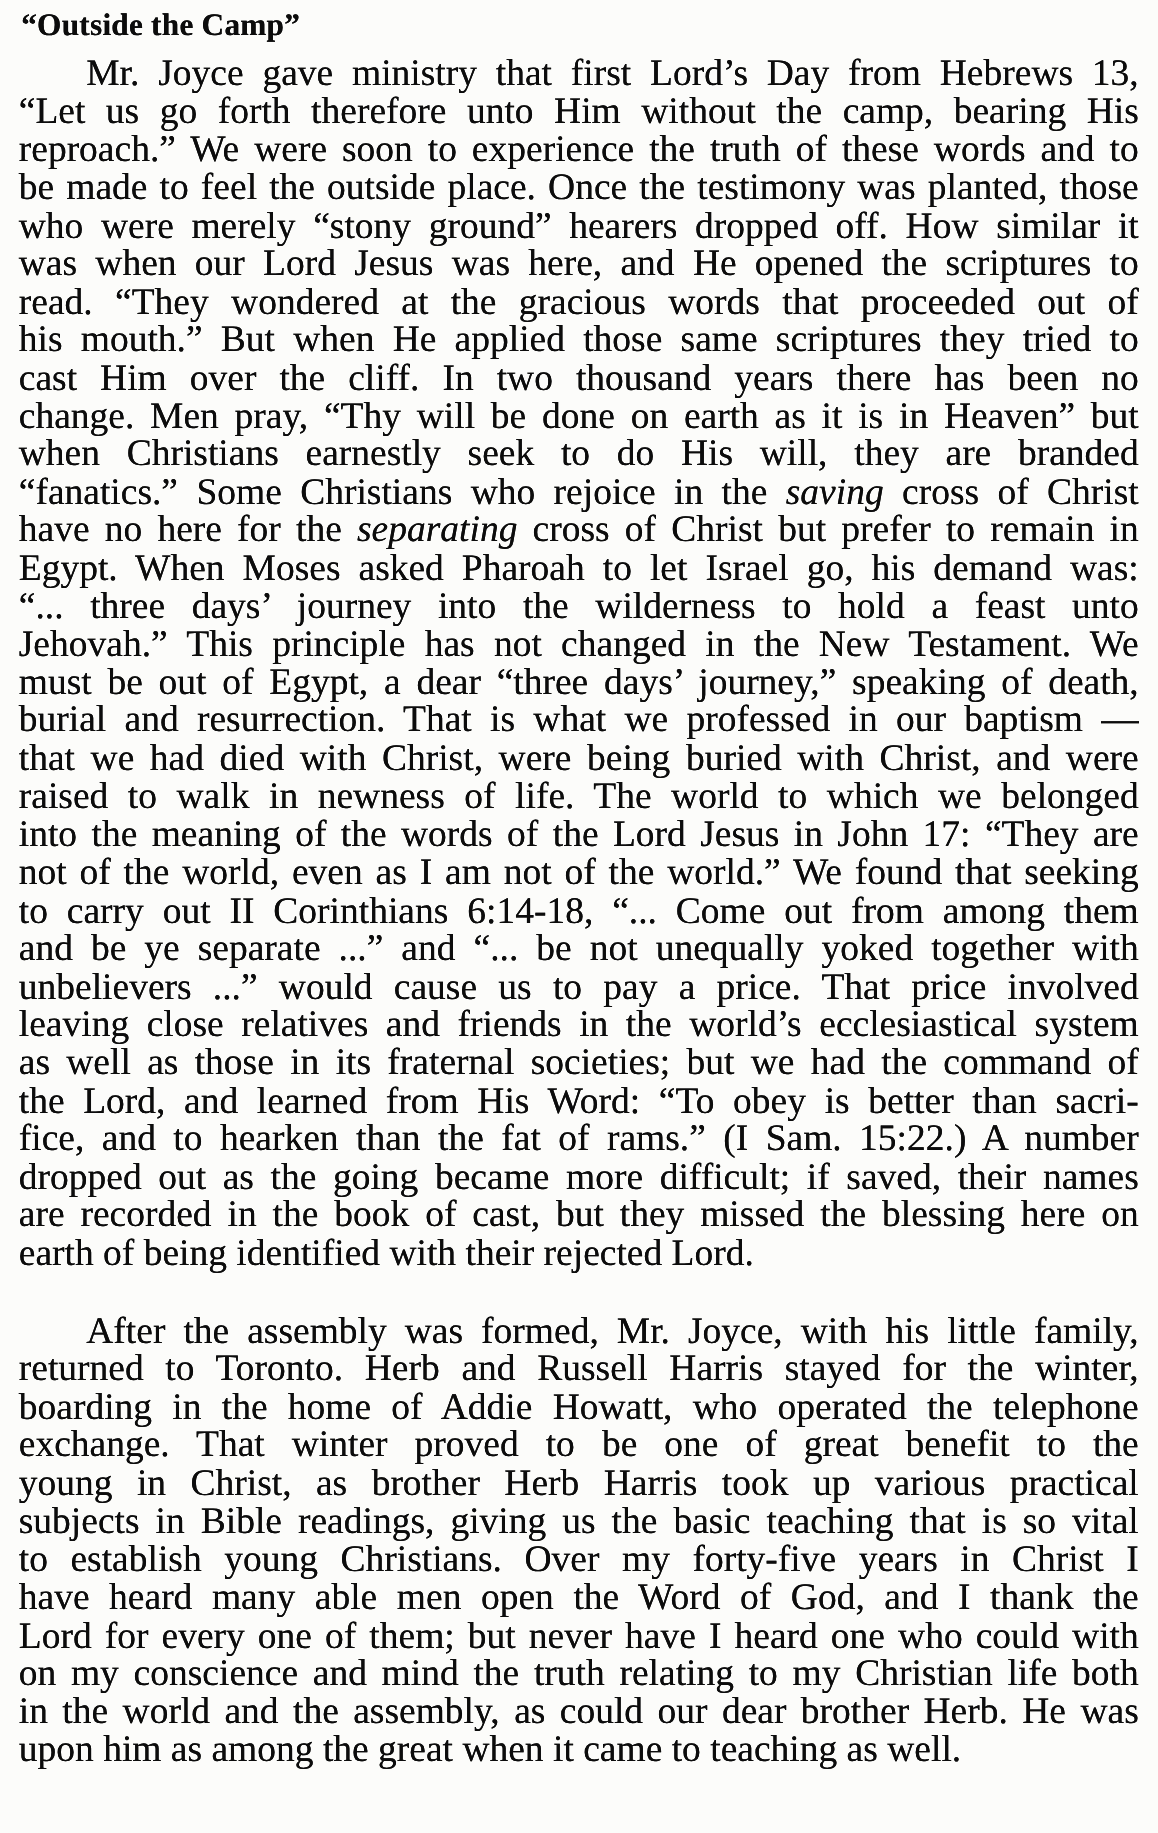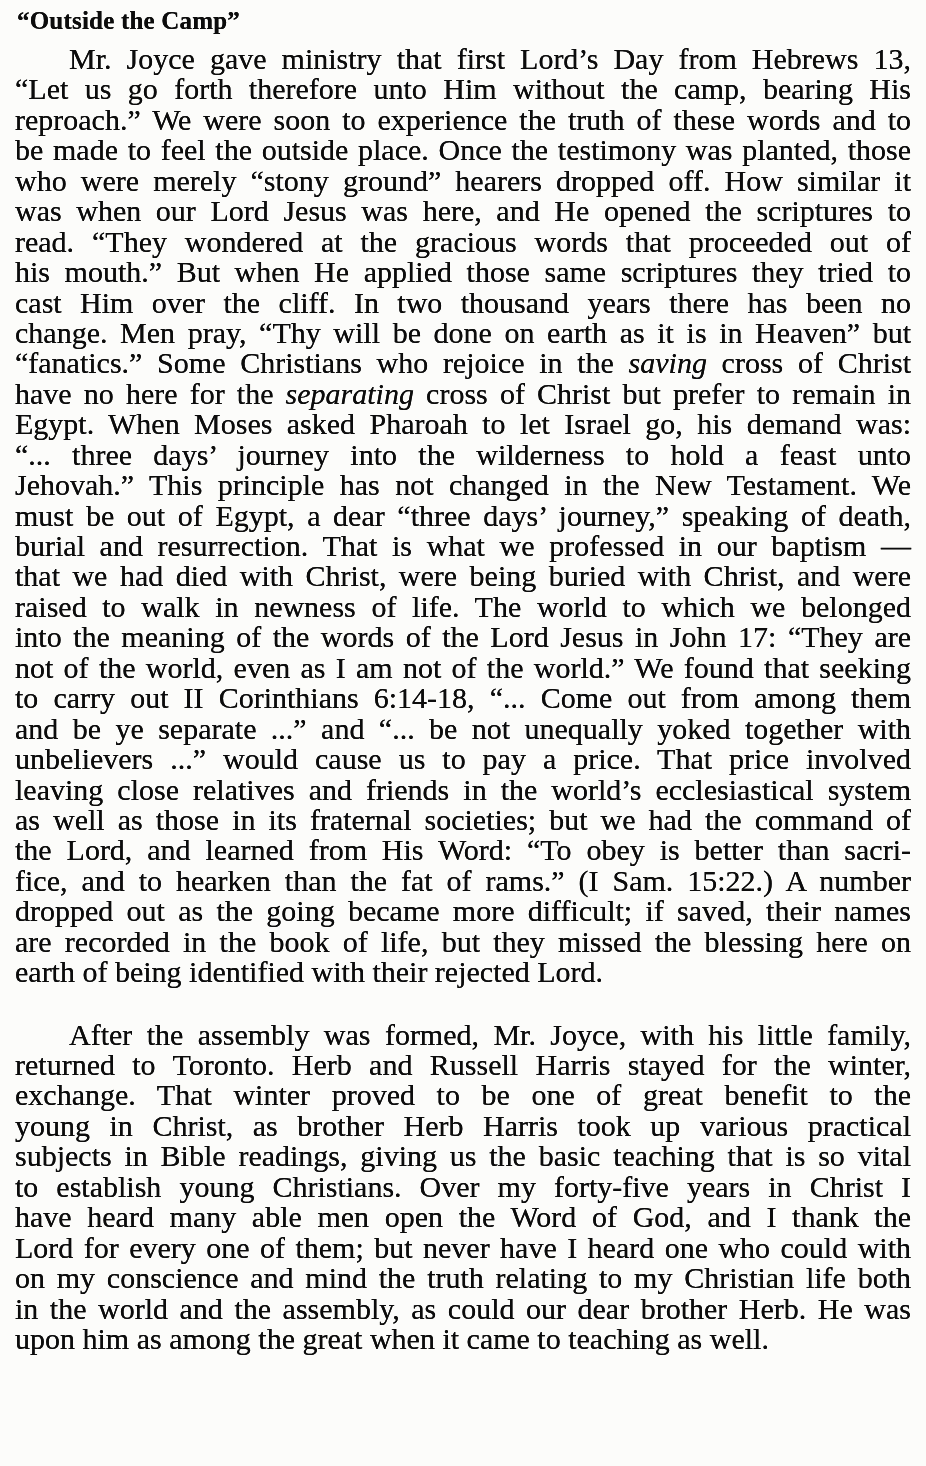--- a/index.html
+++ b/index.html
@@ -62,46 +62,48 @@
       <div class="line first">Mr. Joyce gave ministry that first Lord’s Day from Hebrews 13,</div>
       <div class="line">“Let us go forth therefore unto Him without the camp, bearing His</div>
       <div class="line">reproach.” We were soon to experience the truth of these words and to</div>
       <div class="line">be made to feel the outside place. Once the testimony was planted, those</div>
       <div class="line">who were merely “stony ground” hearers dropped off. How similar it</div>
       <div class="line">was when our Lord Jesus was here, and He opened the scriptures to</div>
       <div class="line">read. “They wondered at the gracious words that proceeded out of</div>
       <div class="line">his mouth.” But when He applied those same scriptures they tried to</div>
       <div class="line">cast Him over the cliff. In two thousand years there has been no</div>
       <div class="line">change. Men pray, “Thy will be done on earth as it is in Heaven” but</div>
+      <div class="line">when Christians earnestly seek to do His will, they are branded</div>
       <div class="line"><span>“fanatics.” Some Christians who rejoice in the </span><em>saving</em><span> cross of Christ</span></div>
       <div class="line"><span>have no here for the </span><em>separating</em><span> cross of Christ but prefer to remain in</span></div>
       <div class="line">Egypt. When Moses asked Pharoah to let Israel go, his demand was:</div>
       <div class="line">“... three days’ journey into the wilderness to hold a feast unto</div>
       <div class="line">Jehovah.” This principle has not changed in the New Testament. We</div>
       <div class="line">must be out of Egypt, a dear “three days’ journey,” speaking of death,</div>
       <div class="line">burial and resurrection. That is what we professed in our baptism —</div>
       <div class="line">that we had died with Christ, were being buried with Christ, and were</div>
       <div class="line">raised to walk in newness of life. The world to which we belonged</div>
       <div class="line">into the meaning of the words of the Lord Jesus in John 17: “They are</div>
       <div class="line">not of the world, even as I am not of the world.” We found that seeking</div>
       <div class="line">to carry out II Corinthians 6:14-18, “... Come out from among them</div>
       <div class="line">and be ye separate ...” and “... be not unequally yoked together with</div>
       <div class="line">unbelievers ...” would cause us to pay a price. That price involved</div>
       <div class="line">leaving close relatives and friends in the world’s ecclesiastical system</div>
       <div class="line">as well as those in its fraternal societies; but we had the command of</div>
       <div class="line">the Lord, and learned from His Word: “To obey is better than sacri-</div>
       <div class="line">fice, and to hearken than the fat of rams.” (I Sam. 15:22.) A number</div>
       <div class="line">dropped out as the going became more difficult; if saved, their names</div>
-      <div class="line">are recorded in the book of life, but they missed the blessing here on</div>
+      <div class="line">are recorded in the book of cast, but they missed the blessing here on</div>
       <div class="line last">earth of being identified with their rejected Lord.</div>
     </div>
 
   <div class="para">
       <div class="line first">After the assembly was formed, Mr. Joyce, with his little family,</div>
       <div class="line">returned to Toronto. Herb and Russell Harris stayed for the winter,</div>
+      <div class="line">boarding in the home of Addie Howatt, who operated the telephone</div>
       <div class="line">exchange. That winter proved to be one of great benefit to the</div>
       <div class="line">young in Christ, as brother Herb Harris took up various practical</div>
       <div class="line">subjects in Bible readings, giving us the basic teaching that is so vital</div>
       <div class="line">to establish young Christians. Over my forty-five years in Christ I</div>
       <div class="line">have heard many able men open the Word of God, and I thank the</div>
       <div class="line">Lord for every one of them; but never have I heard one who could with</div>
       <div class="line">on my conscience and mind the truth relating to my Christian life both</div>
       <div class="line">in the world and the assembly, as could our dear brother Herb. He was</div>
       <div class="line last">upon him as among the great when it came to teaching as well.</div>
     </div>

